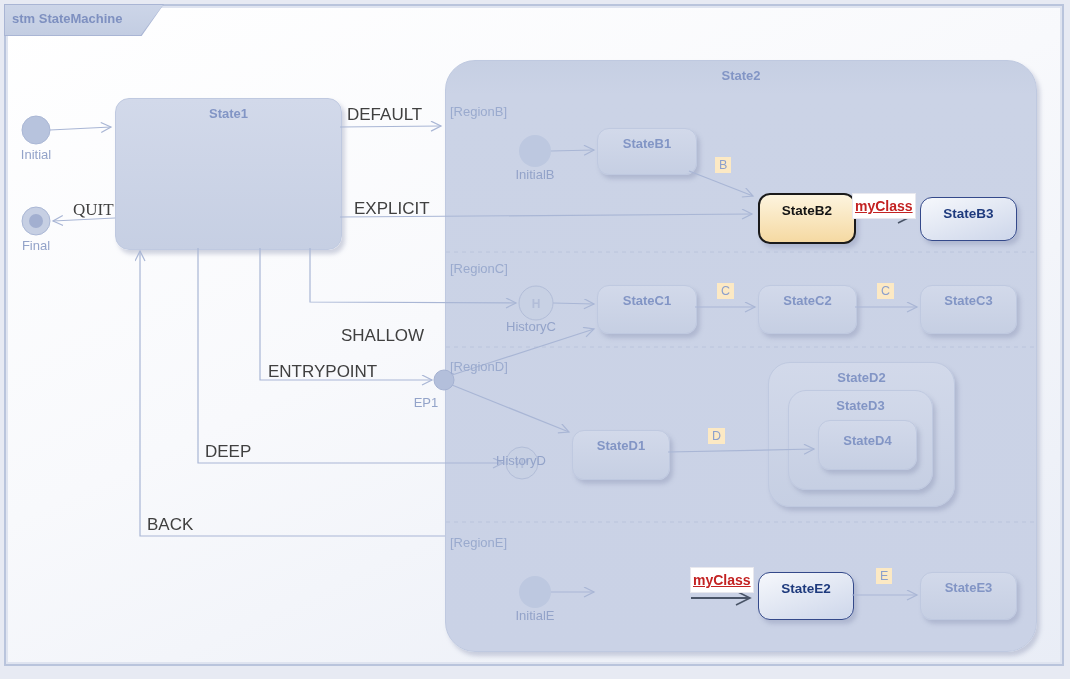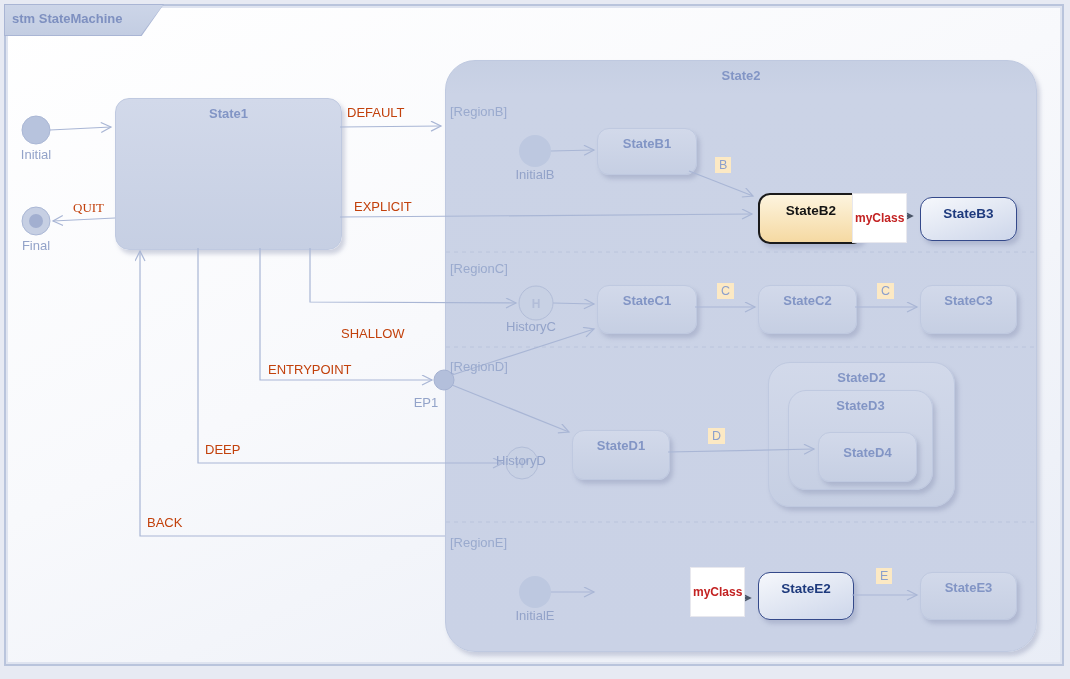--- a/index.html
+++ b/index.html
@@ -19,27 +19,27 @@
          border:1px solid #bfc9e0;box-shadow:3px 4px 4px rgba(125,136,168,.35);z-index:2;}
   .state .state-title{position:absolute;left:0;right:0;top:7px;text-align:center;
          font-size:13px;font-weight:bold;color:#8295c5;}
   .composite{border-radius:14px;}
   .composite.big{border-radius:30px;background:linear-gradient(180deg,#c6cfe3 0,#cbd3e6 34px,#cad2e6 100%);z-index:1;}
   .hl-orange{background:linear-gradient(180deg,#fdf4de 0%,#f5d9a2 100%);border:2px solid #1a1a1a;z-index:3;}
   .hl-orange .state-title{color:#141414;top:8px;font-size:13.5px;}
   .hl-blue{background:linear-gradient(160deg,#f6f8fc 0%,#cdd6ea 100%);border:1.5px solid #34498a;z-index:3;}
   .hl-blue .state-title{color:#1e3a7d;top:8px;font-size:13.5px;}
   
-  .lbl{position:absolute;font-size:13px;color:#c2410c;white-space:nowrap;z-index:6;}
+  .lbl{position:absolute;font-size:17px;color:#404040;white-space:nowrap;z-index:6;}
   .region-lbl{position:absolute;font-size:13px;color:#9aaace;z-index:6;}
   .node-lbl{position:absolute;font-size:13px;color:#93a3c9;text-align:center;z-index:6;}
   .badge{position:absolute;background:#fce9c4;color:#8da0cc;font-size:12.5px;padding:1px 4px;z-index:7;}
   .badge.dark{color:#3b4a80;font-weight:bold;z-index:7;}
-  .stereo{position:absolute;background:#ffffff;color:#c32222;font-size:12px;font-weight:bold;
-          padding:17px 2px;z-index:8;border:1px solid #e8e8ee;}
+  .stereo{position:absolute;background:#ffffff;color:#c32222;font-size:14px;font-weight:bold;
+          text-decoration:underline;padding:4px 2px;z-index:8;border:1px solid #e8e8ee;}
   svg.wires{position:absolute;left:0;top:0;z-index:5;}
   .glyph{font-size:12px;font-weight:bold;fill:#b2bdd8;font-family:"Liberation Sans",sans-serif;}
 </style>
 </head>
 <body>
 
 <div id="canvas">
   <div id="frame"></div>
   <div class="tab-back"></div>
   <div class="tab"></div>
@@ -54,21 +54,21 @@
   </div>
 
   <span class="region-lbl" style="left:450px;top:104px;">[RegionB]</span>
   <span class="region-lbl" style="left:450px;top:261px;">[RegionC]</span>
   <span class="region-lbl" style="left:450px;top:359px;">[RegionD]</span>
   <span class="region-lbl" style="left:450px;top:535px;">[RegionE]</span>
 
   <div class="state" style="left:597px;top:128px;width:98px;height:45px;">
     <span class="state-title">StateB1</span>
   </div>
-  <div class="state hl-orange" style="left:758px;top:193px;width:94px;height:47px;padding-left:8px;">
+  <div class="state hl-orange" style="left:758px;top:193px;width:94px;height:47px;">
     <span class="state-title">StateB2</span>
   </div>
   <div class="state hl-blue" style="left:920px;top:197px;width:95px;height:42px;">
     <span class="state-title">StateB3</span>
   </div>
 
   <div class="state" style="left:597px;top:285px;width:98px;height:47px;">
     <span class="state-title">StateC1</span>
   </div>
   <div class="state" style="left:758px;top:285px;width:97px;height:47px;">
@@ -80,21 +80,21 @@
 
   <div class="state" style="left:572px;top:430px;width:96px;height:48px;">
     <span class="state-title">StateD1</span>
   </div>
   <div class="state composite" style="left:768px;top:362px;width:185px;height:143px;border-radius:22px;">
     <span class="state-title">StateD2</span>
   </div>
   <div class="state composite" style="left:788px;top:390px;width:143px;height:98px;border-radius:18px;">
     <span class="state-title">StateD3</span>
   </div>
-  <div class="state" style="left:818px;top:420px;width:97px;height:48px;margin-top:12px;">
+  <div class="state" style="left:818px;top:420px;width:97px;height:48px;">
     <span class="state-title" style="top:12px;">StateD4</span>
   </div>
 
   <div class="state hl-blue" style="left:758px;top:572px;width:94px;height:46px;">
     <span class="state-title">StateE2</span>
   </div>
   <div class="state" style="left:920px;top:572px;width:95px;height:46px;">
     <span class="state-title">StateE3</span>
   </div>
 

